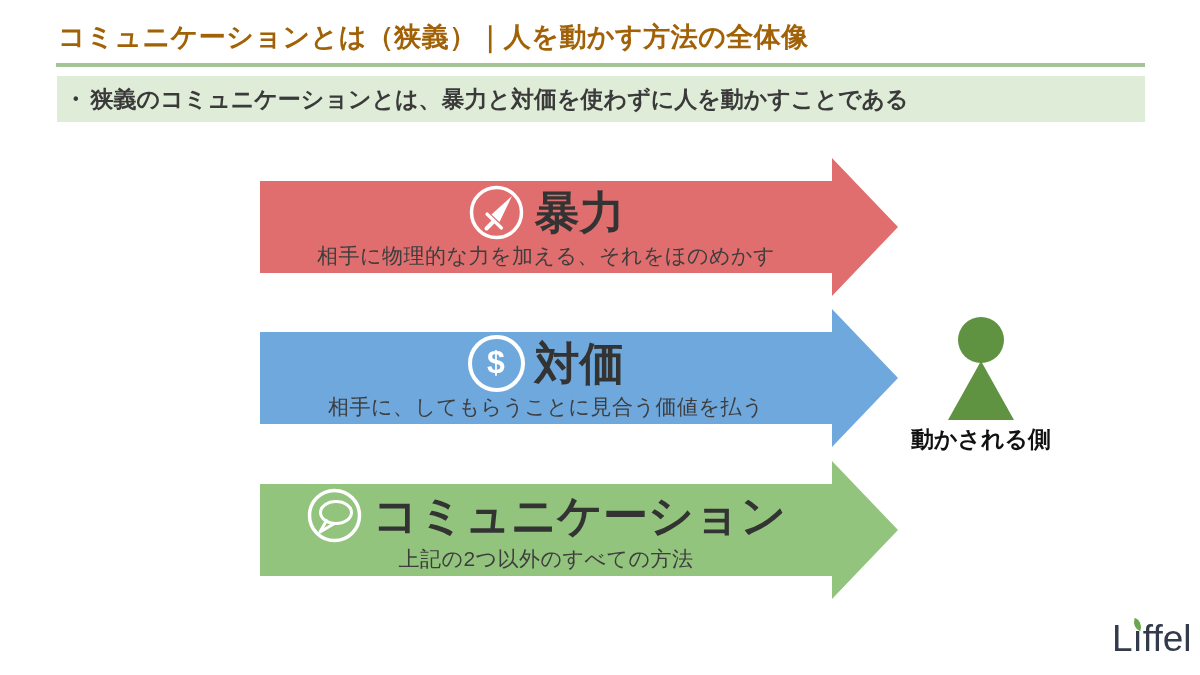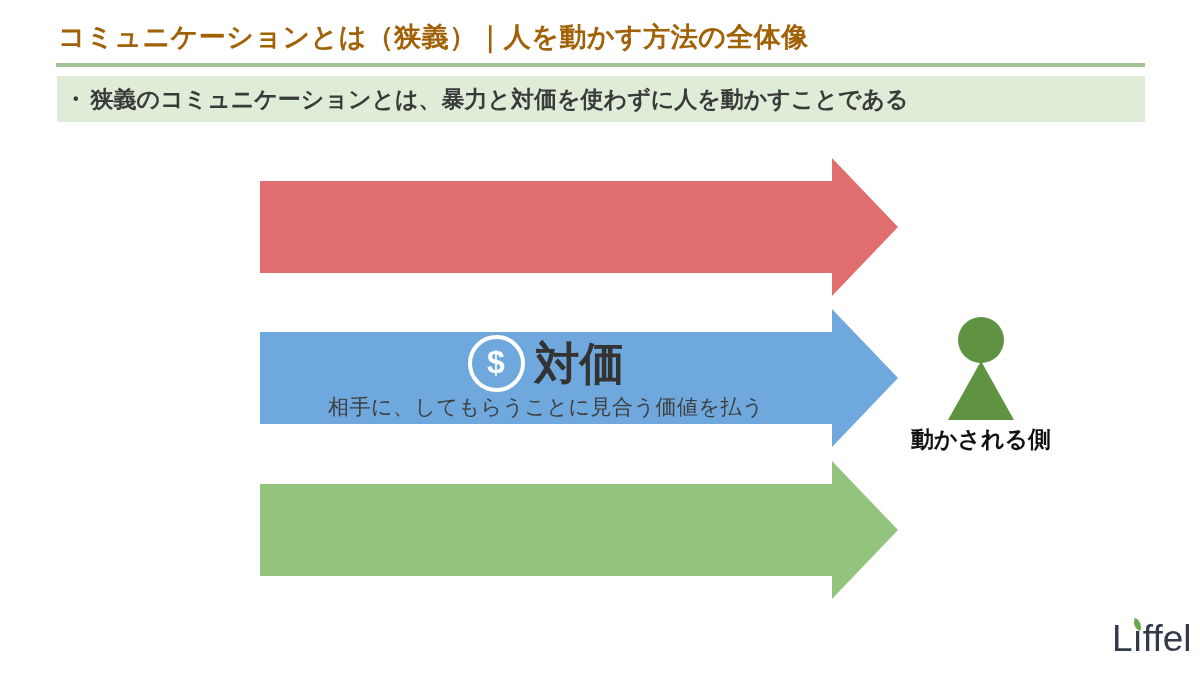--- a/index.html
+++ b/index.html
@@ -175,39 +175,62 @@
 
   <div class="summary-box">
     <span class="summary-bullet">•</span>
     <span>狭義のコミュニケーションとは、暴力と対価を使わずに人を動かすことである</span>
   </div>
 
   <div class="arrow" id="arrow-violence">
     <svg class="arrow-shape" width="638" height="138" viewBox="0 0 638 138">
       <polygon points="0,23 572,23 572,0 638,69 572,138 572,115 0,115" fill="#e06e6e"></polygon>
     </svg>
+    <div class="arrow-content">
+      <div class="arrow-title-row">
+        <svg class="icon-circle" viewBox="0 0 57 57">
+          <circle cx="28.5" cy="28.5" r="25" fill="none" stroke="#ffffff" stroke-width="3.5"></circle>
+          <path d="M44 12 L31.5 38 L23.5 30.5 Z" fill="#ffffff"></path>
+          <line x1="19" y1="30" x2="33.5" y2="44" stroke="#ffffff" stroke-width="3.2" stroke-linecap="round"></line>
+          <line x1="25.5" y1="37.5" x2="18.5" y2="44.5" stroke="#ffffff" stroke-width="4" stroke-linecap="round"></line>
+        </svg>
+        <span class="arrow-title">暴力</span>
+      </div>
+      <div class="arrow-subtitle">相手に物理的な力を加える、それをほのめかす</div>
+    </div>
   </div>
 
   <div class="arrow" id="arrow-compensation">
     <svg class="arrow-shape" width="638" height="138" viewBox="0 0 638 138">
       <polygon points="0,23 572,23 572,0 638,69 572,138 572,115 0,115" fill="#6fa8dc"></polygon>
     </svg>
     <div class="arrow-content">
       <div class="arrow-title-row">
         <span class="dollar-circle">$</span>
         <span class="arrow-title">対価</span>
       </div>
       <div class="arrow-subtitle">相手に、してもらうことに見合う価値を払う</div>
     </div>
   </div>
 
   <div class="arrow" id="arrow-communication">
     <svg class="arrow-shape" width="638" height="138" viewBox="0 0 638 138">
       <polygon points="0,23 572,23 572,0 638,69 572,138 572,115 0,115" fill="#93c47d"></polygon>
     </svg>
+    <div class="arrow-content">
+      <div class="arrow-title-row">
+        <svg class="icon-circle" viewBox="0 0 57 57">
+          <circle cx="28.5" cy="28.5" r="25" fill="none" stroke="#ffffff" stroke-width="3.5"></circle>
+          <ellipse cx="30" cy="25.5" rx="15.5" ry="11" fill="none" stroke="#ffffff" stroke-width="3"></ellipse>
+          <path d="M20.5 33.5 L14 45 L28.5 36.5" fill="none" stroke="#ffffff" stroke-width="3" stroke-linejoin="round" stroke-linecap="round"></path>
+        </svg>
+        <span class="arrow-title">コミュニケーション</span>
+      </div>
+      <div class="arrow-subtitle">上記の2つ以外のすべての方法</div>
+    </div>
   </div>
 
 
   <div class="person" id="person-moved">
     <div class="person-head"></div>
     <div class="person-body"></div>
     <div class="person-label">動かされる側</div>
   </div>
 
   <div class="logo"><span>L</span><span class="logo-i-wrap"><span class="leaf"></span><span>ı</span></span><span>ffel</span></div>

